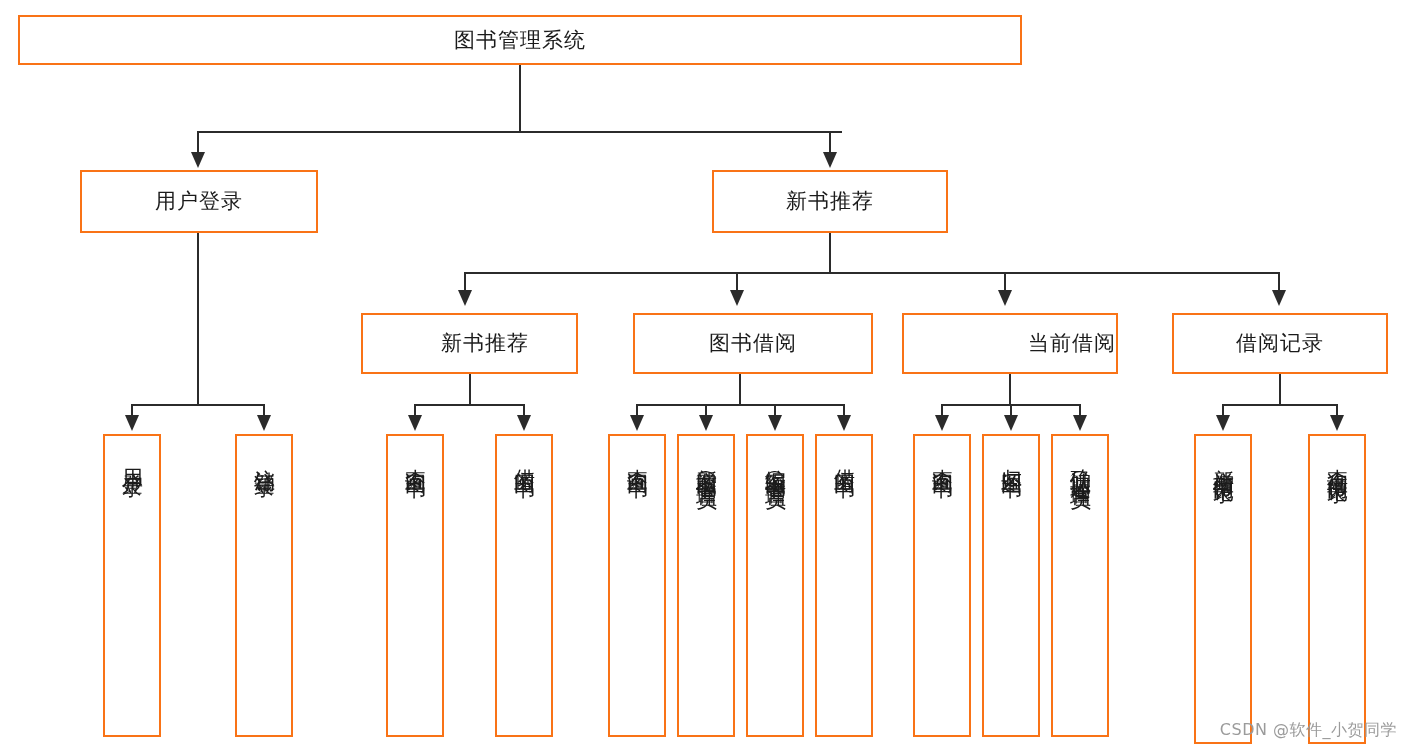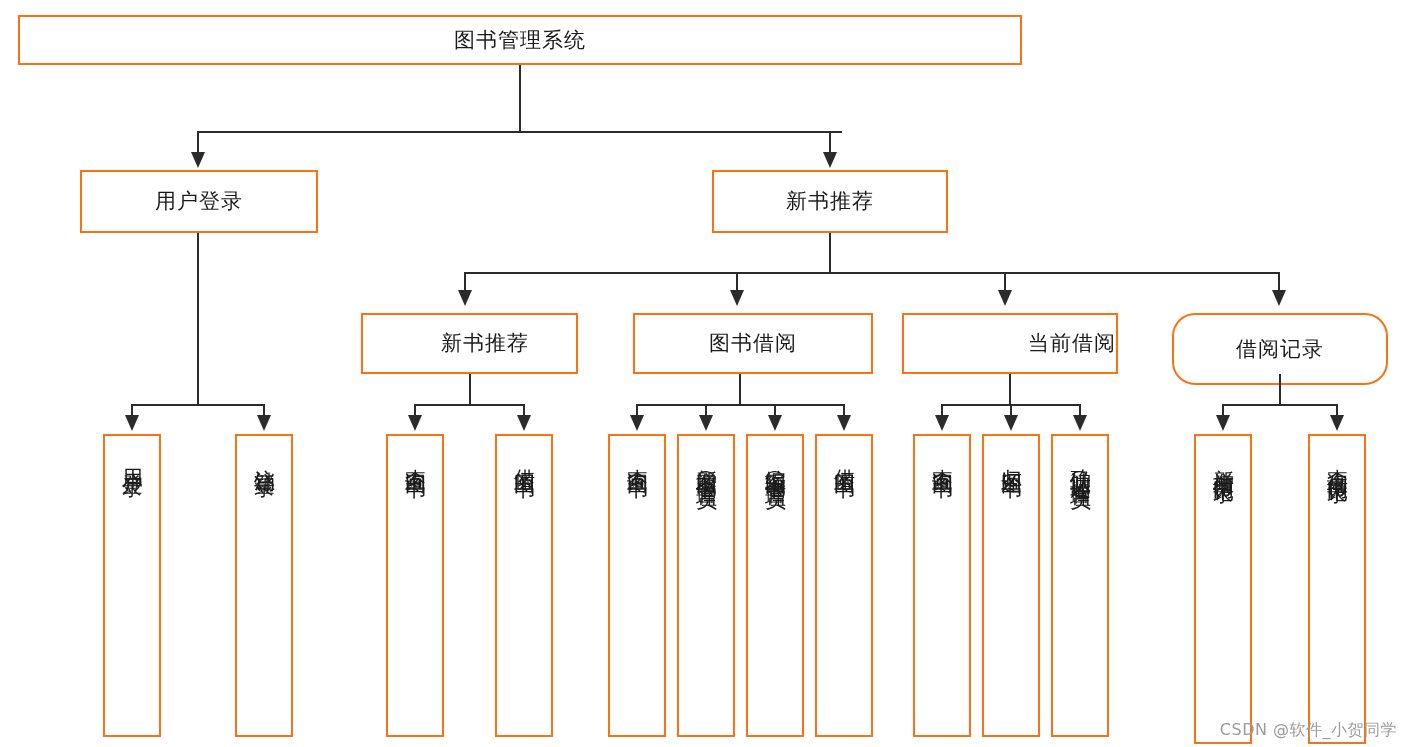--- a/index.html
+++ b/index.html
@@ -123,21 +123,21 @@
 
   <div class="node" style="left:361px; top:313px; width:217px; height:61px;padding-left:31px;">
     <span class="label">新书推荐</span>
   </div>
   <div class="node" style="left:633px; top:313px; width:240px; height:61px;">
     <span class="label">图书借阅</span>
   </div>
   <div class="node" style="left:902px; top:313px; width:216px; height:61px;justify-content:flex-end;">
     <span class="label">当前借阅</span>
   </div>
-  <div class="node" style="left:1172px; top:313px; width:216px; height:72px;border-radius:23px;">
+  <div class="node" style="left:1172px; top:313px; width:216px; height:61px;">
     <span class="label">借阅记录</span>
   </div>
 
   <div class="conn vline" style="left:469px; top:374px; height:31px;"></div>
   <div class="conn hline" style="left:414px; top:404px; width:110px;"></div>
   <div class="conn vline" style="left:414px; top:404px; height:15px;"></div>
   <div class="arrow" style="left:408px; top:415px;"></div>
   <div class="conn vline" style="left:523px; top:404px; height:15px;"></div>
   <div class="arrow" style="left:517px; top:415px;"></div>
 

